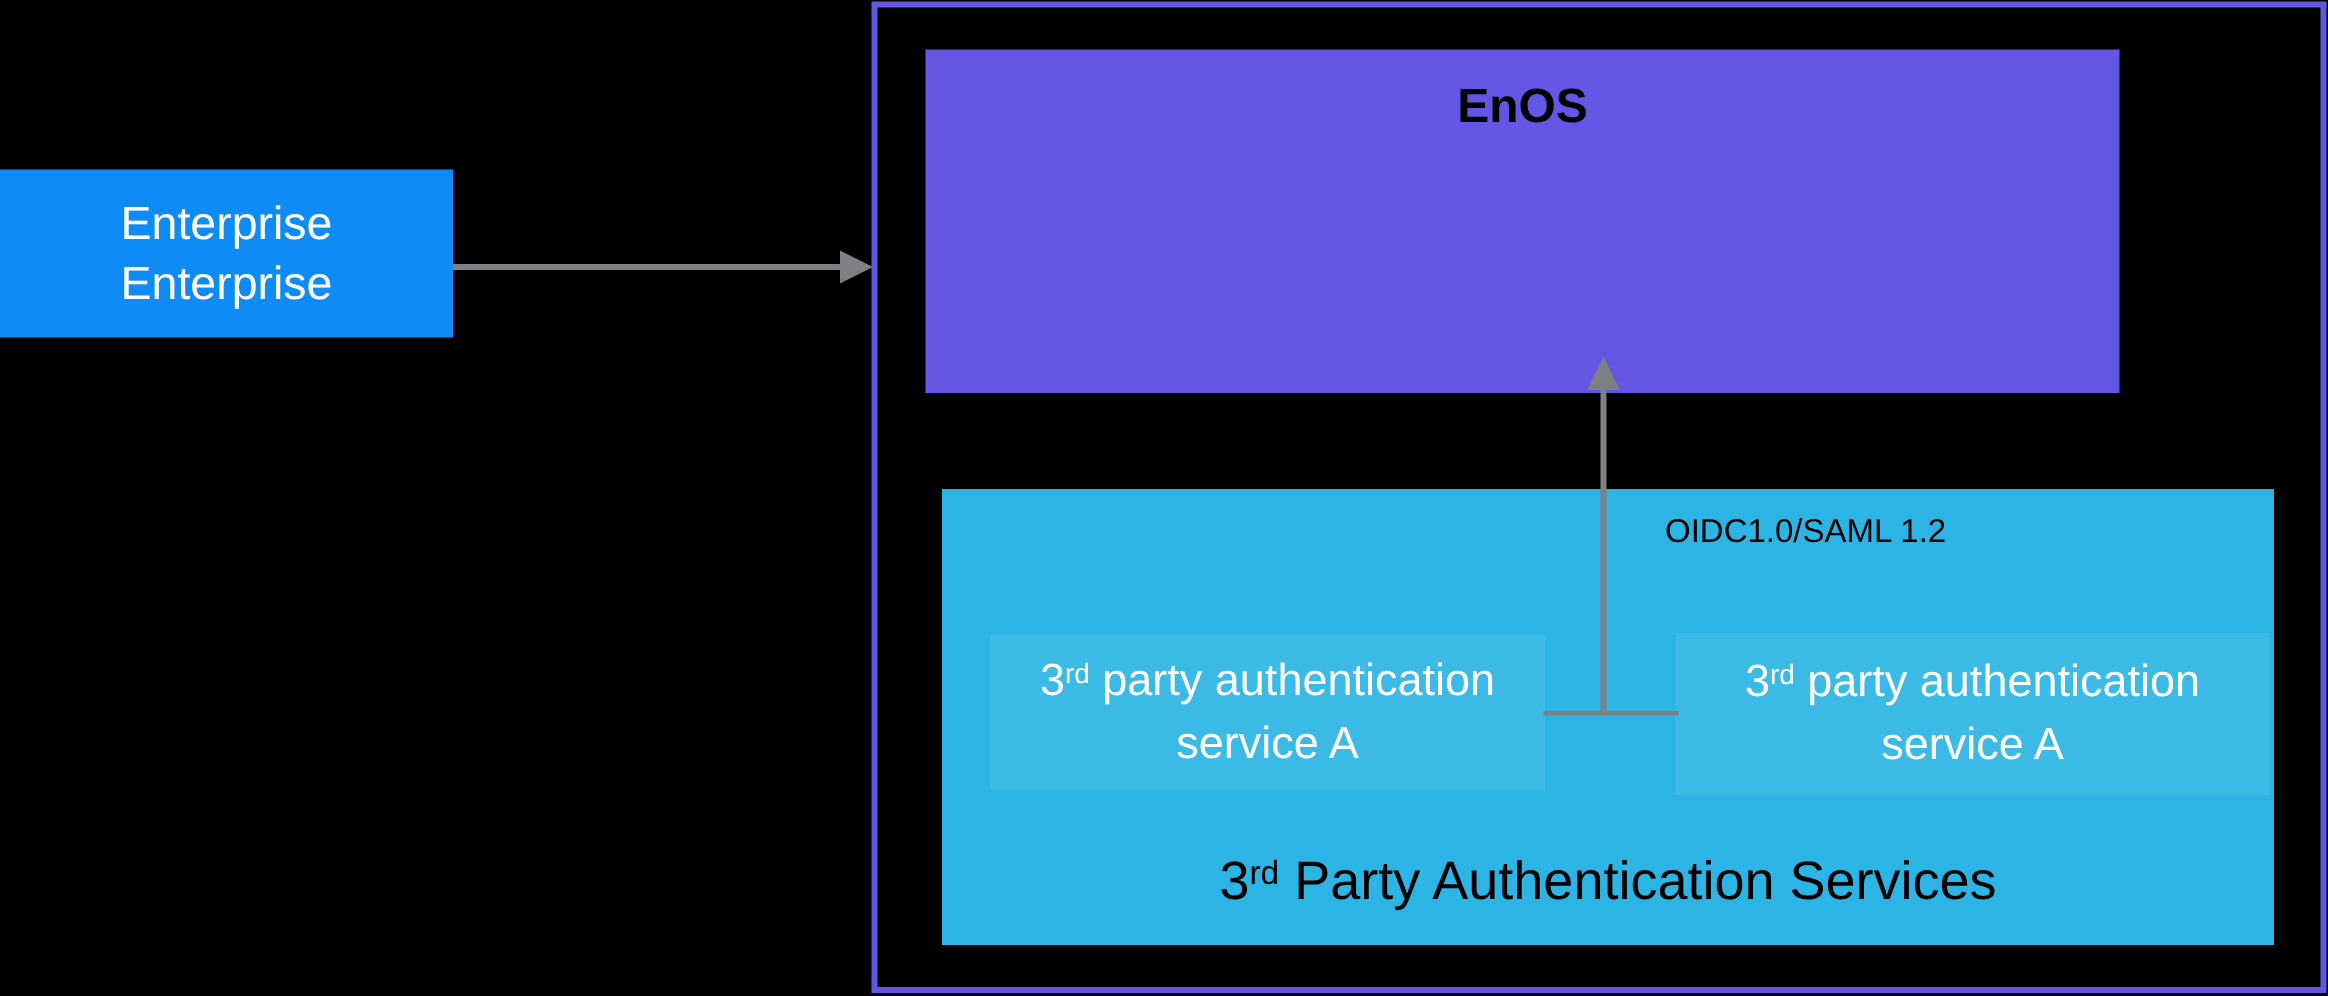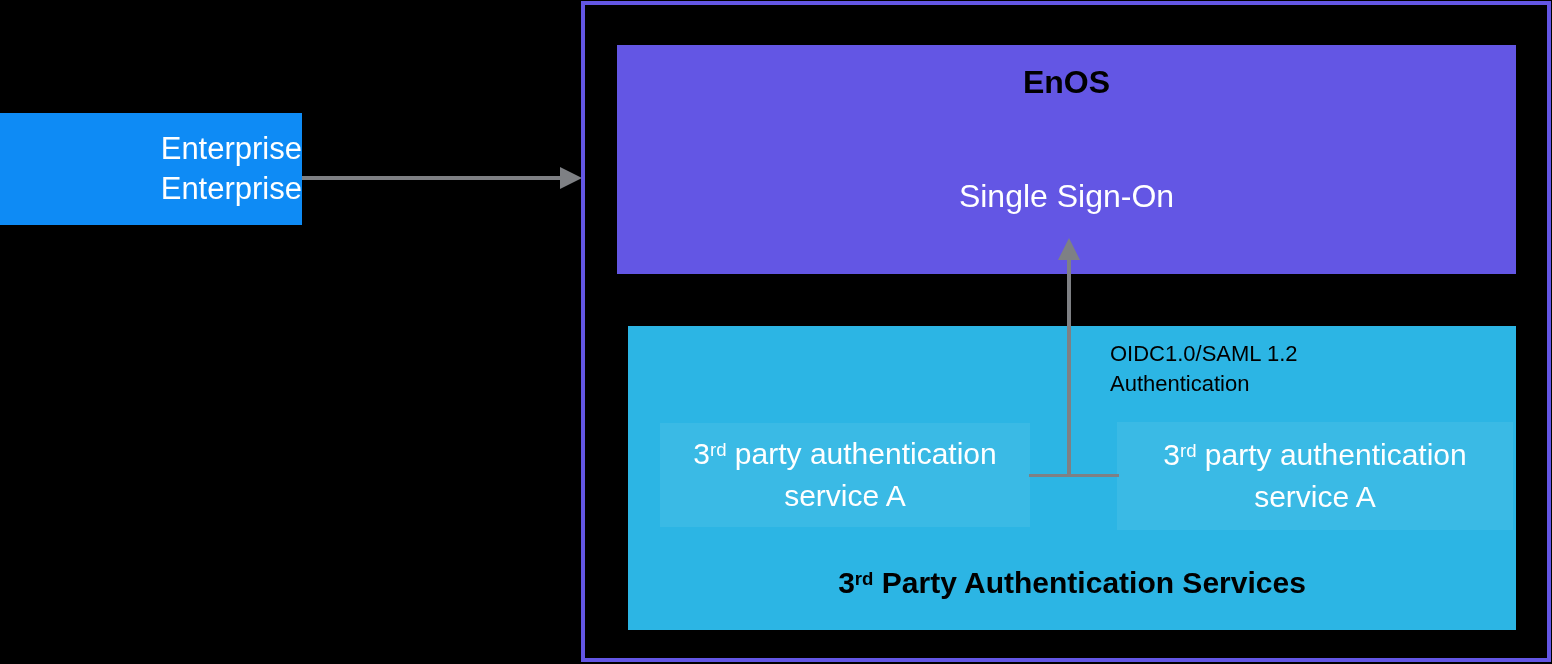--- a/index.html
+++ b/index.html
@@ -18,21 +18,21 @@
   .abs { position: absolute; }
 
   
   .ent-box {
     left: 0; top: 113px;
     width: 302px; height: 112px;
     background: var(--enterprise-blue, #0E8BF5);
     color: var(--text-white, #fff);
     display: flex;
     flex-direction: column;
-    align-items: flex-end;
+    align-items: center;
     justify-content: center;
     font-size: 31px;
     line-height: 40px;
     text-align: center;
   }
 
   
   .arrow-h-shaft {
     left: 302px; top: 176px;
     width: 262px; height: 4px;
@@ -49,22 +49,22 @@
   
   .platform-frame {
     left: 581px; top: 1px;
     width: 970px; height: 661px;
     border: 4px solid var(--container-border, #6356E4);
     box-sizing: border-box;
   }
 
   
   .enos-box {
-    left: 32px; top: 40px;
-    width: 899px; height: 229px;
+    left: 32px; top: 28px;
+    width: 796px; height: 229px;
     background: var(--enos-purple, #6356E4);
   }
   .enos-title {
     left: 0; top: 19px; width: 100%;
     text-align: center;
     font-size: 32px;
     font-weight: bold;
     color: var(--text-black, #000);
   }
   .sso-label {
@@ -96,22 +96,22 @@
     color: var(--text-white, #fff);
     font-size: 30px;
     line-height: 42px;
     text-align: center;
   }
   .service-tile.left  { left: 32px;  top: 97px; width: 370px; height: 104px; }
   .service-tile.right { left: 489px; top: 96px; width: 396px; height: 108px; }
   .auth-title {
     left: 0; top: 240px; width: 100%;
     text-align: center;
-    font-size: 30px;
-    font-weight: bold;
+    font-size: 36px;
+    font-weight: normal;
     color: var(--text-black, #000);
   }
 
   sup {
     font-size: 62%;
     vertical-align: baseline;
     position: relative;
     top: -0.45em;
     line-height: 0;
   }
@@ -145,28 +145,26 @@
     <span>Enterprise</span>
   </div>
 
   <div class="abs arrow-h-shaft"></div>
   <div class="abs arrow-h-head"></div>
 
   <div class="abs platform-frame">
 
     <div class="abs enos-box">
       <div class="abs enos-title">EnOS</div>
-      <div class="abs sso-label">Single Sign-On</div>
     </div>
 
     <div class="abs auth-box">
 
       <div class="abs oidc-label">
         <div>OIDC1.0/SAML 1.2</div>
-        <div>Authentication</div>
       </div>
 
       <div class="abs service-tile left">
         <span><span>3</span><sup>rd</sup><span> party authentication</span></span>
         <span>service A</span>
       </div>
 
       <div class="abs service-tile right">
         <span><span>3</span><sup>rd</sup><span> party authentication</span></span>
         <span>service A</span>

